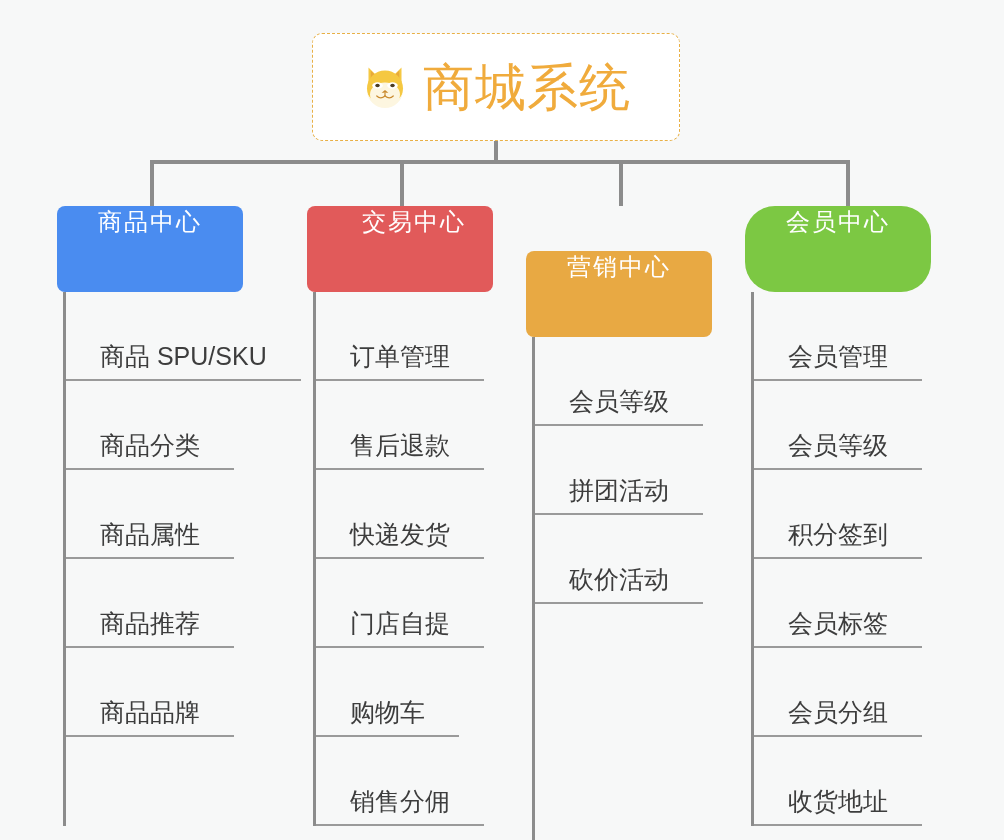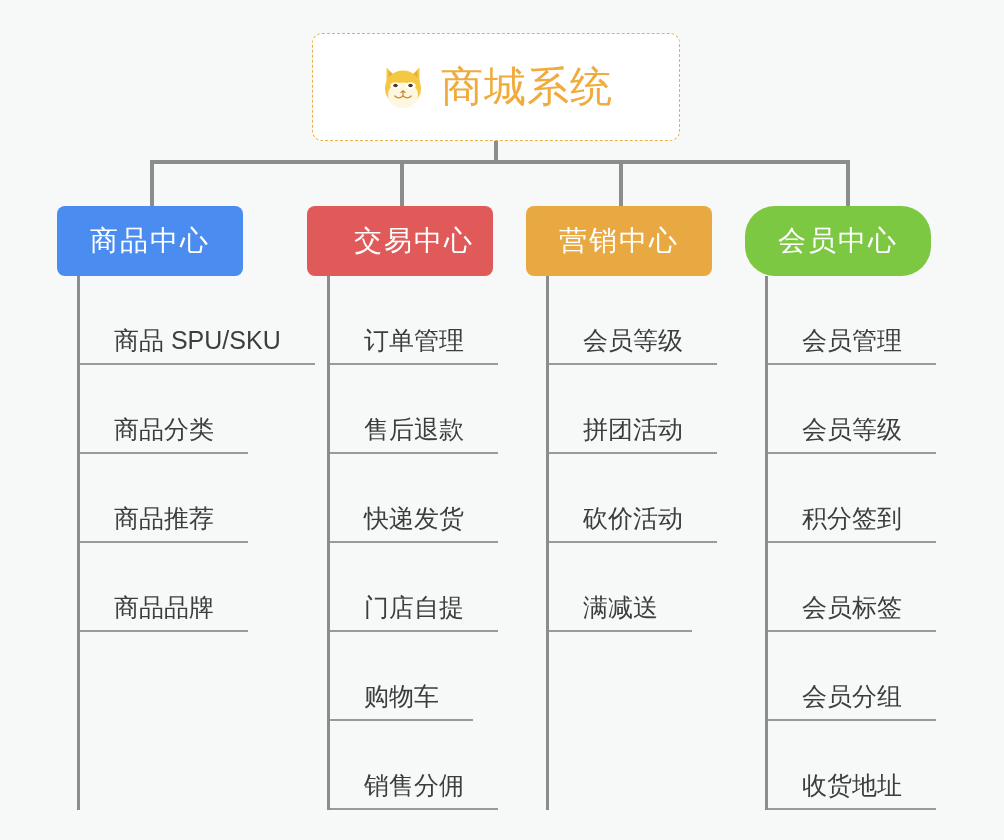--- a/index.html
+++ b/index.html
@@ -36,21 +36,21 @@
     justify-content: center;
     gap: 14px;
   }
   .root-icon {
     width: 48px;
     height: 48px;
     flex: 0 0 48px;
     display: block;
   }
   .root-title {
-    font-size: 42px;
+    font-size: 51px;
     line-height: 1;
     color: #f0ab3c;
     letter-spacing: 1px;
     white-space: nowrap;
   }
 
   
   .conn {
     position: absolute;
     background: #8c8c8c;
@@ -72,34 +72,33 @@
     width: 4px;
     height: 46px;
   }
 
   
   .column {
     position: absolute;
     top: 206px;
   }
   .col-header {
-    height: 70px;
+    height: 86px;
     box-sizing: border-box;
     border-radius: 8px;
     display: flex;
-    align-items: center;
     justify-content: center;
     color: #ffffff;
-    font-size: 28px;
+    font-size: 24px;
     letter-spacing: 2px;
     white-space: nowrap;
   }
   .col-body {
     position: relative;
-    margin-left: 20px;
+    margin-left: 6px;
     padding-top: 0;
   }
   .spine {
     position: absolute;
     left: 0;
     top: 0;
     width: 3px;
     background: #8c8c8c;
   }
   .leaf {
@@ -164,20 +163,23 @@
         </div>
         <div class="col-body">
           <div class="spine" style="height: 534px;"></div>
           <div class="leaf">
             <div class="leaf-inner"><span class="leaf-label">商品 SPU/SKU</span></div>
           </div>
           <div class="leaf">
             <div class="leaf-inner"><span class="leaf-label">商品分类</span></div>
           </div>
           <div class="leaf">
+            <div class="leaf-inner"><span class="leaf-label">商品属性</span></div>
+          </div>
+          <div class="leaf">
             <div class="leaf-inner"><span class="leaf-label">商品推荐</span></div>
           </div>
           <div class="leaf">
             <div class="leaf-inner"><span class="leaf-label">商品品牌</span></div>
           </div>
         </div>
       </div>
       <div class="column" style="left: 307px;">
         <div class="col-header" style="width: 186px; background: rgb(225, 90, 90); padding-left: 28px;">
           <span>交易中心</span>
@@ -198,36 +200,33 @@
           </div>
           <div class="leaf">
             <div class="leaf-inner"><span class="leaf-label">购物车</span></div>
           </div>
           <div class="leaf">
             <div class="leaf-inner"><span class="leaf-label">销售分佣</span></div>
           </div>
         </div>
       </div>
       <div class="column" style="left: 526px;">
-        <div class="col-header" style="width: 186px; background: rgb(232, 169, 67);">
+        <div class="col-header" style="width: 186px; background: rgb(232, 169, 67); margin-top: 45px;">
           <span>营销中心</span>
         </div>
         <div class="col-body">
           <div class="spine" style="height: 534px;"></div>
           <div class="leaf">
             <div class="leaf-inner"><span class="leaf-label">会员等级</span></div>
           </div>
           <div class="leaf">
             <div class="leaf-inner"><span class="leaf-label">拼团活动</span></div>
           </div>
           <div class="leaf">
             <div class="leaf-inner"><span class="leaf-label">砍价活动</span></div>
-          </div>
-          <div class="leaf">
-            <div class="leaf-inner"><span class="leaf-label">满减送</span></div>
           </div>
         </div>
       </div>
       <div class="column" style="left: 745px;">
         <div class="col-header" style="width: 186px; background: rgb(124, 200, 67); border-radius: 30px;">
           <span>会员中心</span>
         </div>
         <div class="col-body">
           <div class="spine" style="height: 534px;"></div>
           <div class="leaf">

